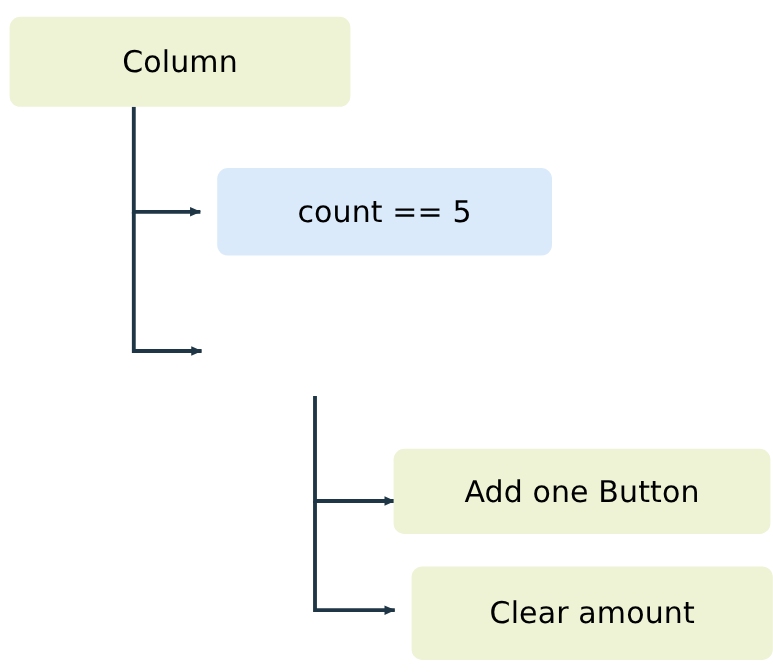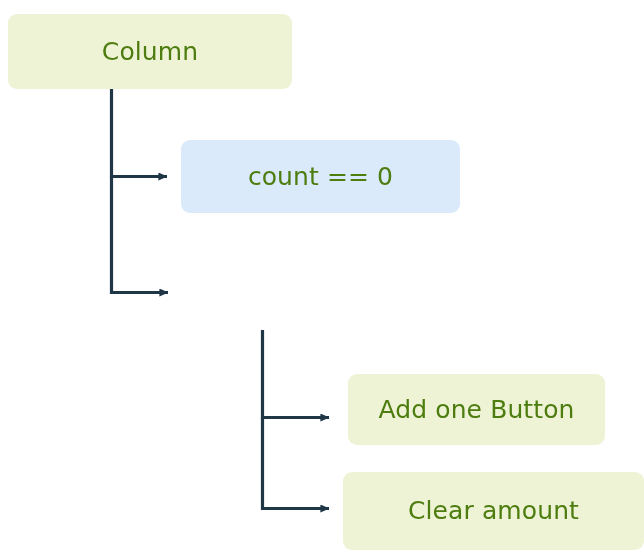--- a/index.html
+++ b/index.html
@@ -27,34 +27,34 @@
     height: 560px;
   }
   .node {
     position: absolute;
     box-sizing: border-box;
     border-radius: 9px;
     display: flex;
     align-items: center;
     justify-content: center;
     text-align: center;
-    color: #4d7c0f;
+    color: #000000;
     font-size: 25px;
     font-weight: 400;
     line-height: 1.18;
     padding: 2px 10px;
     letter-spacing: 0.1px;
   }
   .node-green { background: #eef3d5; }
   .node-blue  { background: #daeafa; }
 
   #node-column      { left: 8px;   top: 14px;  width: 284px; height: 75px; }
   #node-count       { left: 181px; top: 140px; width: 279px; height: 73px; }
   #node-row         { left: 182px; top: 256px; width: 283px; height: 74px; }
-  #node-add-one     { left: 348px; top: 374px; width: 257px; height: 71px; }
+  #node-add-one     { left: 328px; top: 374px; width: 314px; height: 71px; }
   #node-clear       { left: 343px; top: 472px; width: 301px; height: 78px; }
 </style>
 </head>
 <body>
 
 <div id="diagram">
 
   <svg id="edges" viewBox="0 0 644 560" width="644" height="560" xmlns="http://www.w3.org/2000/svg">
     <defs>
       <marker id="arrowhead" markerWidth="9" markerHeight="8" refX="8.6" refY="4" orient="auto" markerUnits="userSpaceOnUse">
@@ -75,21 +75,21 @@
     <g>
       <path d="M262.5,417.5 L262.5,508.5 L329,508.5" fill="none" stroke="#1f3646" stroke-width="3.2" marker-end="url(#arrowhead)"></path>
     </g>
   </svg>
 
   <div class="node node-green" id="node-column">
     <span>Column</span>
   </div>
 
   <div class="node node-blue" id="node-count">
-    <span>count == 0</span>
+    <span>count == 5</span>
   </div>
 
 
   <div class="node node-green" id="node-add-one">
     <span>Add one Button</span>
   </div>
 
   <div class="node node-green" id="node-clear">
     <span>
       <span>Clear amount</span><br>

